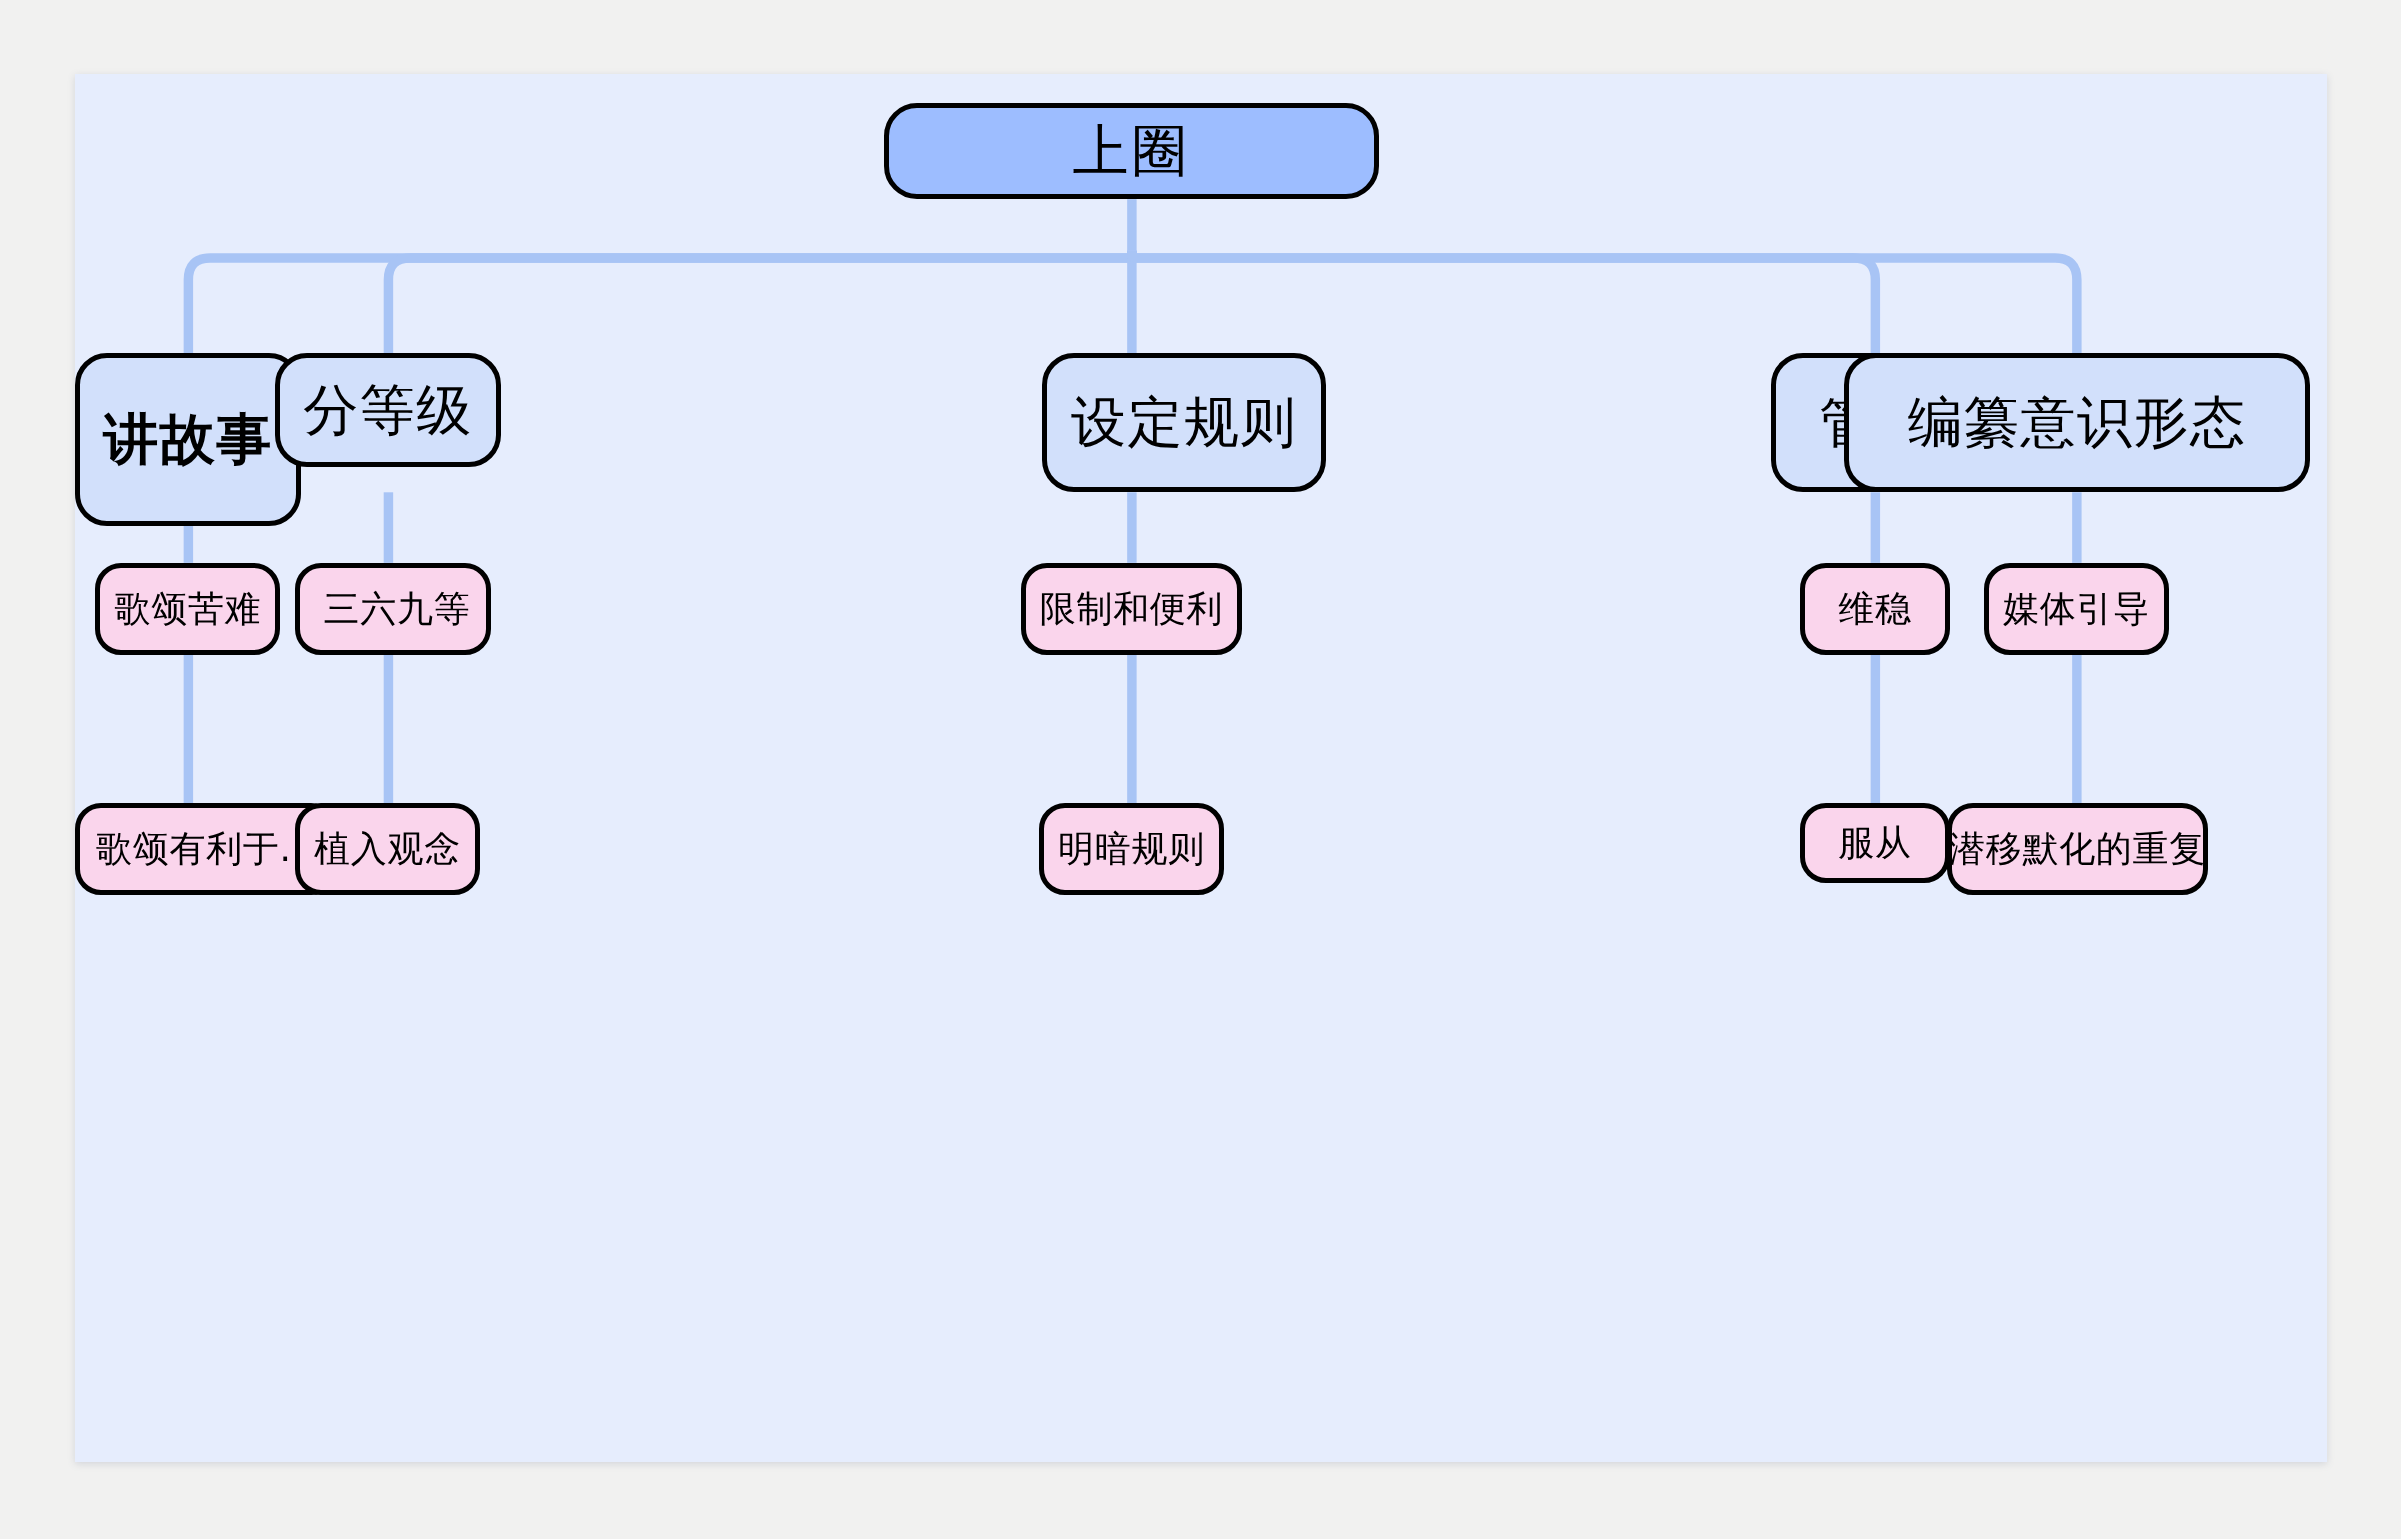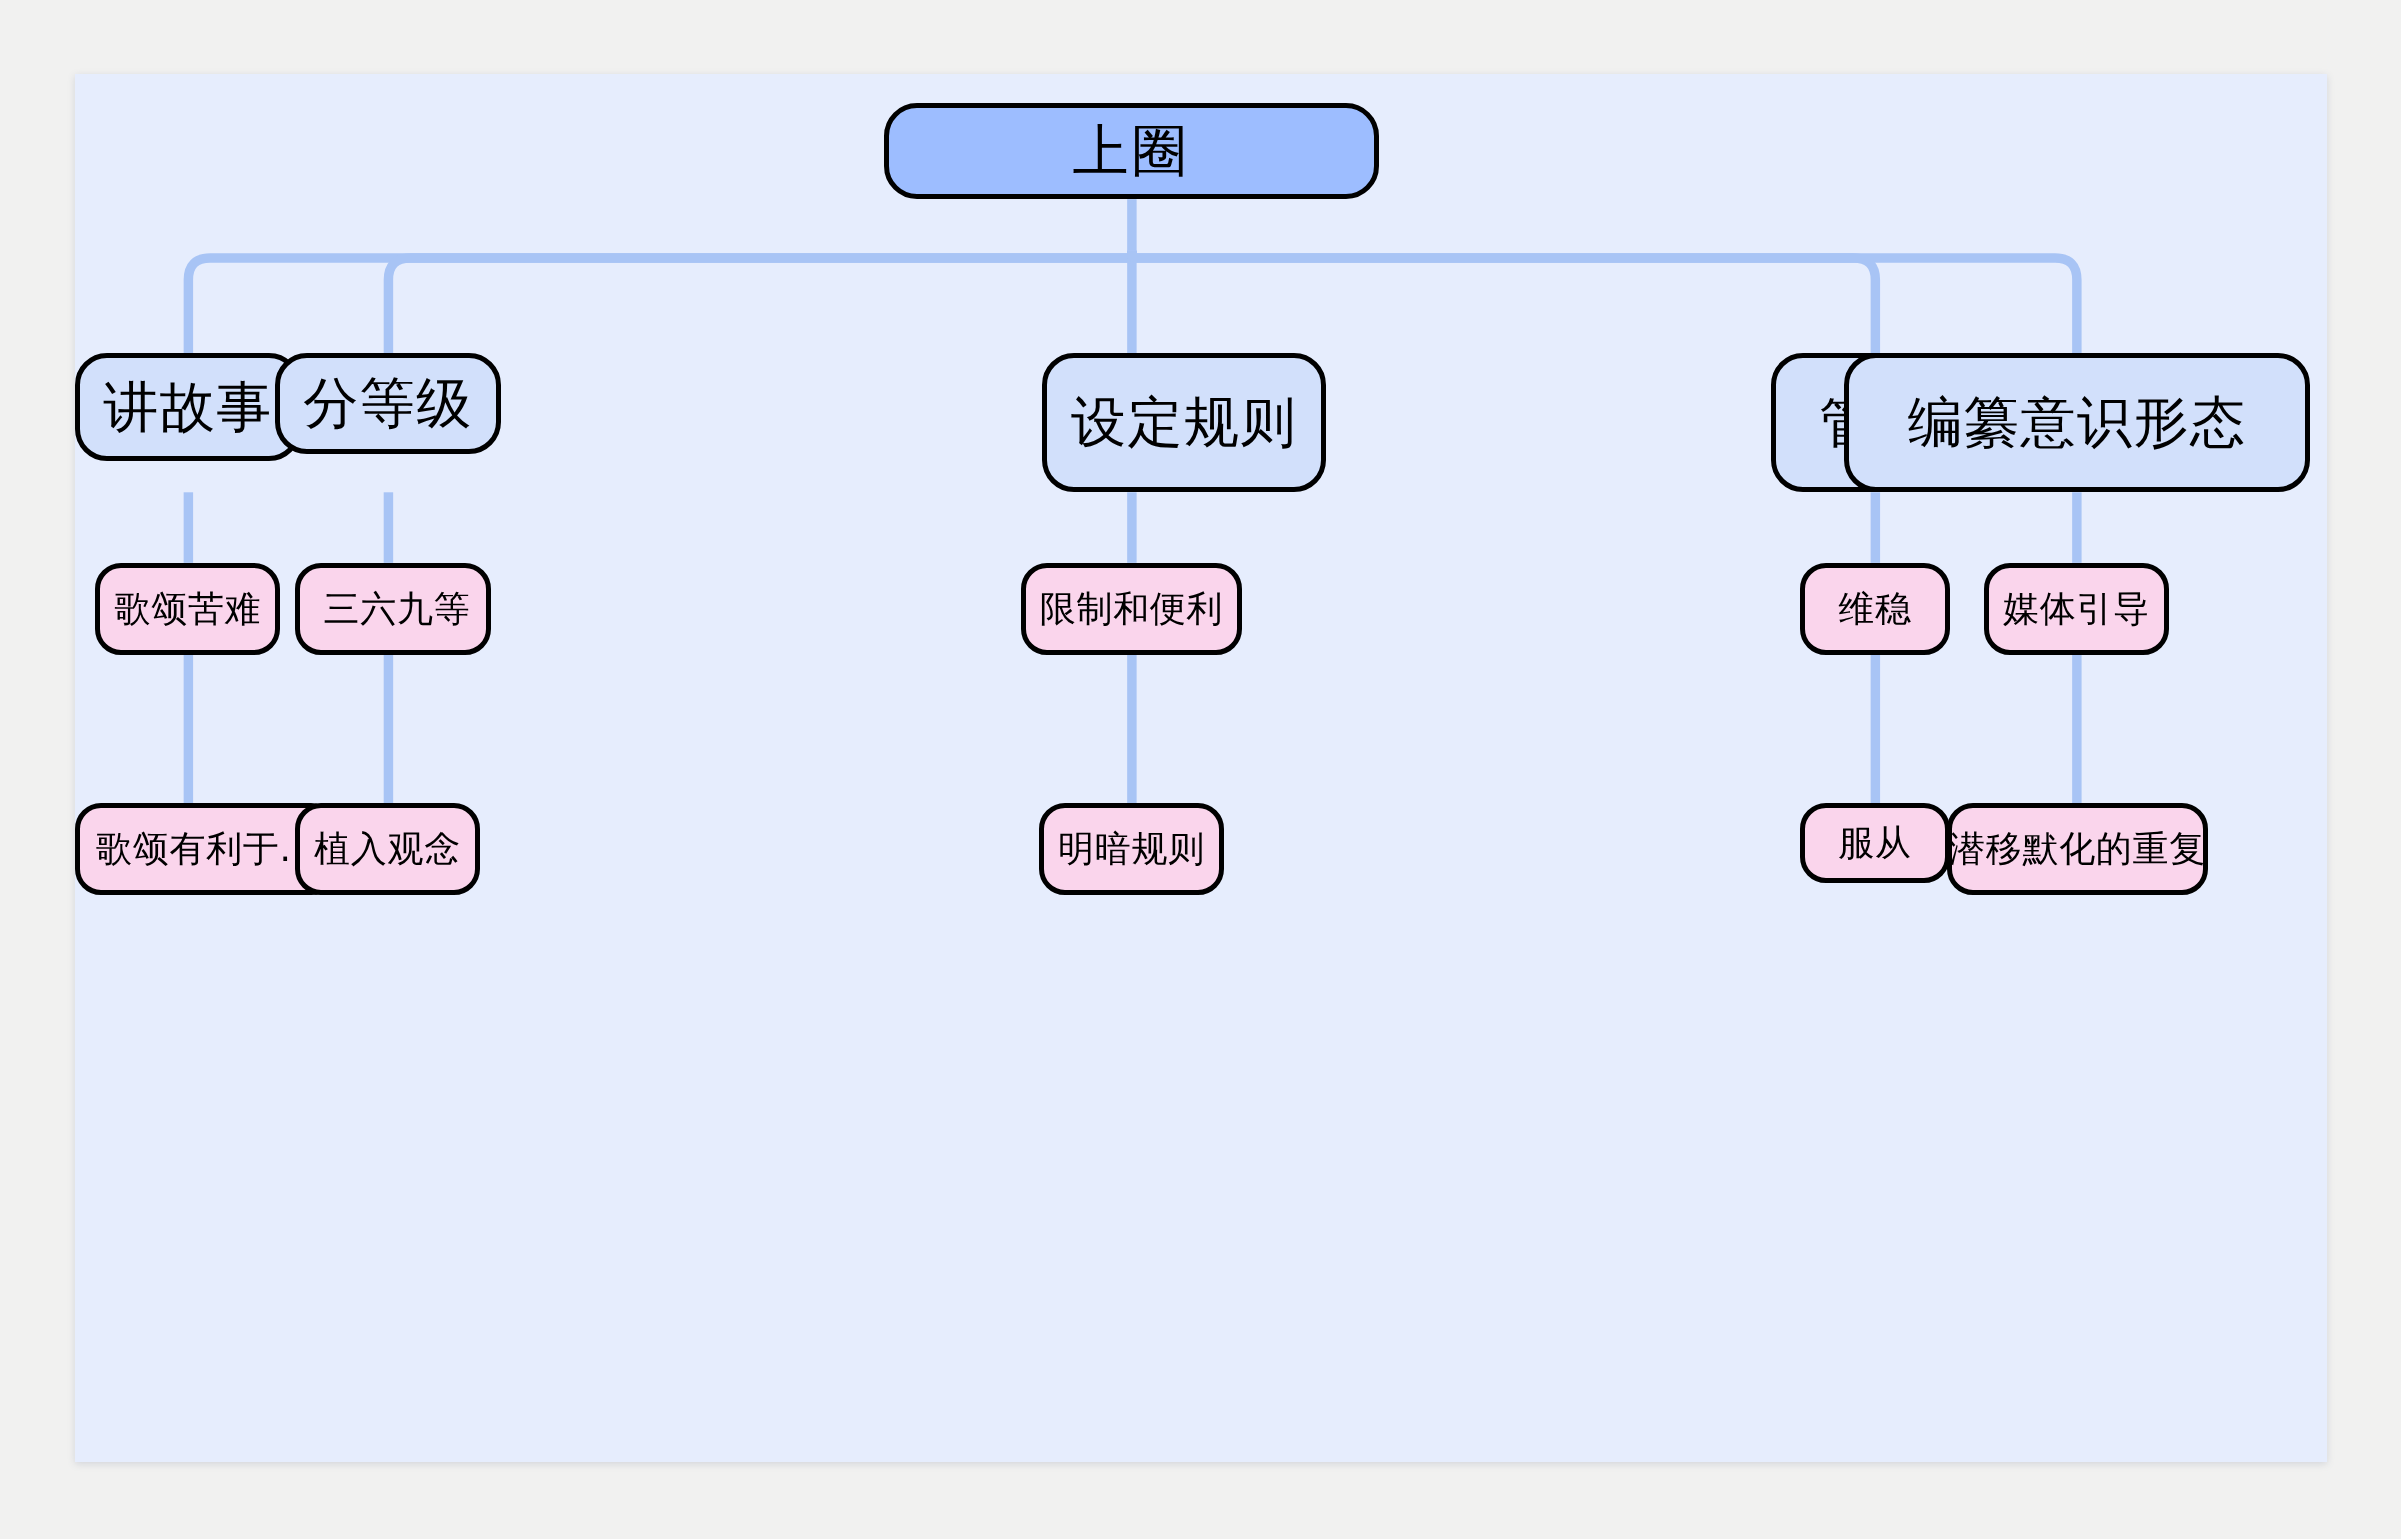--- a/index.html
+++ b/index.html
@@ -100,23 +100,23 @@
         <path d="M 155,798 L 155,1002"></path>
         <path d="M 430,798 L 430,1002"></path>
         <path d="M 1452,798 L 1452,1002"></path>
         <path d="M 2474,798 L 2474,1002"></path>
         <path d="M 2751,798 L 2751,1002"></path>
       </g>
     </svg>
 
     <div class="node node-root" style="left:809px; top:29px; width:495px; height:96px;">上圈</div>
 
-    <div class="node node-l2" style="left:0px; top:279px; width:226px; height:108px;">讲故事</div>
+    <div class="node node-l2" style="left:0px; top:279px; width:226px; height:173px;font-weight:bold;">讲故事</div>
 
-    <div class="node node-l2" style="left:200px; top:279px; width:226px; height:101px;">分等级</div>
+    <div class="node node-l2" style="left:200px; top:279px; width:226px; height:114px;">分等级</div>
 
     <div class="node node-l2" style="left:967px; top:279px; width:284px; height:139px;">设定规则</div>
 
     <div class="node node-l2" style="left:1696px; top:279px; width:210px; height:139px;">管控</div>
 
     <div class="node node-l2" style="left:1769px; top:279px; width:466px; height:139px;">编纂意识形态</div>
 
     <div class="node node-l3" style="left:20.4px; top:489px; width:185px; height:92px;text-align:center;">歌颂苦难</div>
 
     <div class="node node-l3" style="left:220px; top:489px; width:196px; height:92px;padding-left:8px;">三六九等</div>

